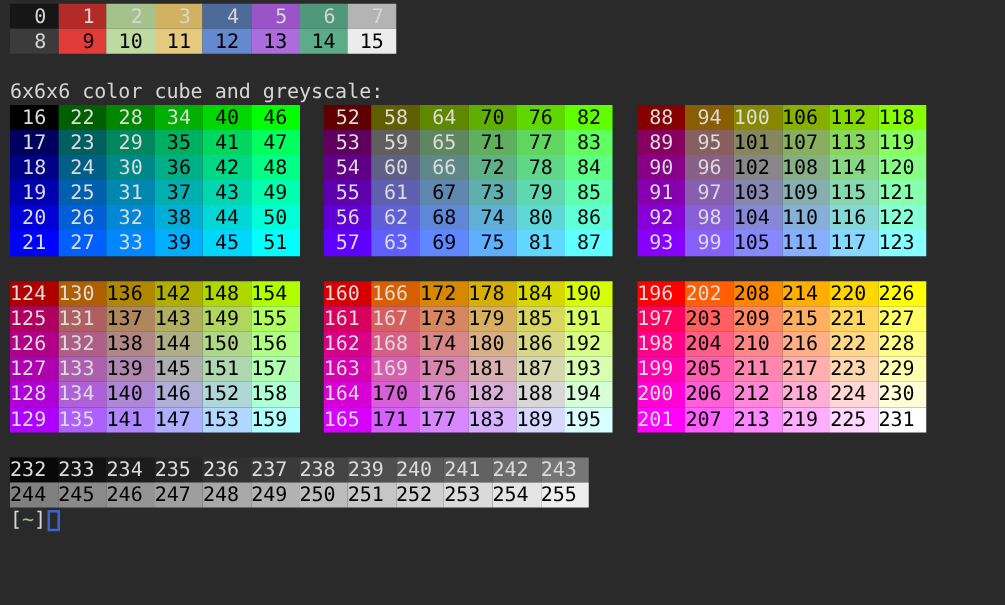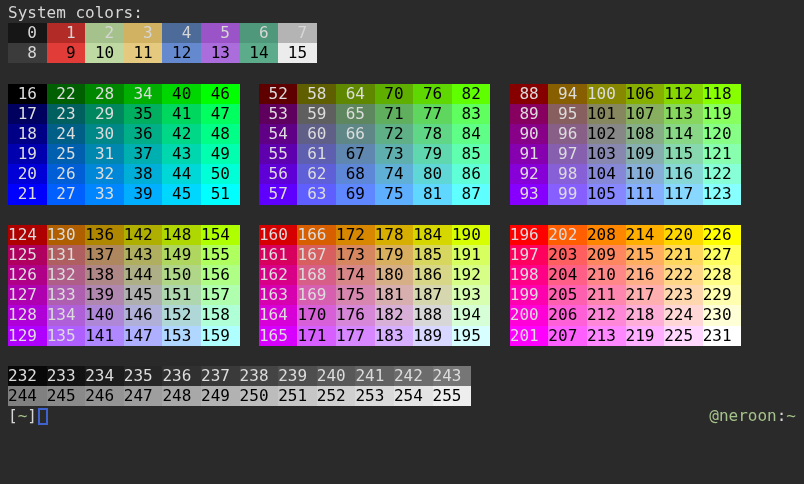--- a/index.html
+++ b/index.html
@@ -48,27 +48,27 @@
     right:8px;top:0;
     white-space:pre;
   }
 </style>
 </head>
 <body style="background: rgb(42, 42, 42);">
 
 <div class="term" style="color: rgb(214, 214, 214);">
 
 
-  <div class="line">System colors:</div>
 
   <div class="line row" id="sysrow0"><span class="cell" style="background: rgb(22, 22, 22); color: rgb(214, 214, 214);">0</span><span class="cell" style="background: rgb(179, 43, 39); color: rgb(214, 214, 214);">1</span><span class="cell" style="background: rgb(166, 194, 140); color: rgb(214, 214, 214);">2</span><span class="cell" style="background: rgb(209, 177, 98); color: rgb(214, 214, 214);">3</span><span class="cell" style="background: rgb(77, 107, 153); color: rgb(214, 214, 214);">4</span><span class="cell" style="background: rgb(154, 84, 200); color: rgb(214, 214, 214);">5</span><span class="cell" style="background: rgb(79, 152, 123); color: rgb(214, 214, 214);">6</span><span class="cell" style="background: rgb(180, 180, 180); color: rgb(214, 214, 214);">7</span></div>
   <div class="line row" id="sysrow1"><span class="cell" style="background: rgb(59, 59, 59); color: rgb(214, 214, 214);">8</span><span class="cell" style="background: rgb(226, 60, 56); color: rgb(0, 0, 0);">9</span><span class="cell" style="background: rgb(190, 218, 162); color: rgb(0, 0, 0);">10</span><span class="cell" style="background: rgb(228, 201, 126); color: rgb(0, 0, 0);">11</span><span class="cell" style="background: rgb(101, 137, 206); color: rgb(0, 0, 0);">12</span><span class="cell" style="background: rgb(171, 109, 220); color: rgb(0, 0, 0);">13</span><span class="cell" style="background: rgb(92, 171, 139); color: rgb(0, 0, 0);">14</span><span class="cell" style="background: rgb(236, 236, 236); color: rgb(0, 0, 0);">15</span></div>
 
   <div class="line"></div>
 
+  <div class="line">6x6x6 color cube and greyscale:</div>
 
   <div id="band0">
       <div class="line row"><span class="block"><span class="cell" style="background: rgb(0, 0, 0); color: rgb(220, 220, 220);">16</span><span class="cell" style="background: rgb(0, 95, 0); color: rgb(220, 220, 220);">22</span><span class="cell" style="background: rgb(0, 135, 0); color: rgb(220, 220, 220);">28</span><span class="cell" style="background: rgb(0, 175, 0); color: rgb(220, 220, 220);">34</span><span class="cell" style="background: rgb(0, 215, 0); color: rgb(0, 0, 0);">40</span><span class="cell" style="background: rgb(0, 255, 0); color: rgb(0, 0, 0);">46</span></span><span class="block"><span class="cell" style="background: rgb(95, 0, 0); color: rgb(220, 220, 220);">52</span><span class="cell" style="background: rgb(95, 95, 0); color: rgb(220, 220, 220);">58</span><span class="cell" style="background: rgb(95, 135, 0); color: rgb(220, 220, 220);">64</span><span class="cell" style="background: rgb(95, 175, 0); color: rgb(0, 0, 0);">70</span><span class="cell" style="background: rgb(95, 215, 0); color: rgb(0, 0, 0);">76</span><span class="cell" style="background: rgb(95, 255, 0); color: rgb(0, 0, 0);">82</span></span><span class="block"><span class="cell" style="background: rgb(135, 0, 0); color: rgb(220, 220, 220);">88</span><span class="cell" style="background: rgb(135, 95, 0); color: rgb(220, 220, 220);">94</span><span class="cell" style="background: rgb(135, 135, 0); color: rgb(220, 220, 220);">100</span><span class="cell" style="background: rgb(135, 175, 0); color: rgb(0, 0, 0);">106</span><span class="cell" style="background: rgb(135, 215, 0); color: rgb(0, 0, 0);">112</span><span class="cell" style="background: rgb(135, 255, 0); color: rgb(0, 0, 0);">118</span></span></div>
       <div class="line row"><span class="block"><span class="cell" style="background: rgb(0, 0, 95); color: rgb(220, 220, 220);">17</span><span class="cell" style="background: rgb(0, 95, 95); color: rgb(220, 220, 220);">23</span><span class="cell" style="background: rgb(0, 135, 95); color: rgb(220, 220, 220);">29</span><span class="cell" style="background: rgb(0, 175, 95); color: rgb(0, 0, 0);">35</span><span class="cell" style="background: rgb(0, 215, 95); color: rgb(0, 0, 0);">41</span><span class="cell" style="background: rgb(0, 255, 95); color: rgb(0, 0, 0);">47</span></span><span class="block"><span class="cell" style="background: rgb(95, 0, 95); color: rgb(220, 220, 220);">53</span><span class="cell" style="background: rgb(95, 95, 95); color: rgb(220, 220, 220);">59</span><span class="cell" style="background: rgb(95, 135, 95); color: rgb(220, 220, 220);">65</span><span class="cell" style="background: rgb(95, 175, 95); color: rgb(0, 0, 0);">71</span><span class="cell" style="background: rgb(95, 215, 95); color: rgb(0, 0, 0);">77</span><span class="cell" style="background: rgb(95, 255, 95); color: rgb(0, 0, 0);">83</span></span><span class="block"><span class="cell" style="background: rgb(135, 0, 95); color: rgb(220, 220, 220);">89</span><span class="cell" style="background: rgb(135, 95, 95); color: rgb(220, 220, 220);">95</span><span class="cell" style="background: rgb(135, 135, 95); color: rgb(0, 0, 0);">101</span><span class="cell" style="background: rgb(135, 175, 95); color: rgb(0, 0, 0);">107</span><span class="cell" style="background: rgb(135, 215, 95); color: rgb(0, 0, 0);">113</span><span class="cell" style="background: rgb(135, 255, 95); color: rgb(0, 0, 0);">119</span></span></div>
       <div class="line row"><span class="block"><span class="cell" style="background: rgb(0, 0, 135); color: rgb(220, 220, 220);">18</span><span class="cell" style="background: rgb(0, 95, 135); color: rgb(220, 220, 220);">24</span><span class="cell" style="background: rgb(0, 135, 135); color: rgb(220, 220, 220);">30</span><span class="cell" style="background: rgb(0, 175, 135); color: rgb(0, 0, 0);">36</span><span class="cell" style="background: rgb(0, 215, 135); color: rgb(0, 0, 0);">42</span><span class="cell" style="background: rgb(0, 255, 135); color: rgb(0, 0, 0);">48</span></span><span class="block"><span class="cell" style="background: rgb(95, 0, 135); color: rgb(220, 220, 220);">54</span><span class="cell" style="background: rgb(95, 95, 135); color: rgb(220, 220, 220);">60</span><span class="cell" style="background: rgb(95, 135, 135); color: rgb(220, 220, 220);">66</span><span class="cell" style="background: rgb(95, 175, 135); color: rgb(0, 0, 0);">72</span><span class="cell" style="background: rgb(95, 215, 135); color: rgb(0, 0, 0);">78</span><span class="cell" style="background: rgb(95, 255, 135); color: rgb(0, 0, 0);">84</span></span><span class="block"><span class="cell" style="background: rgb(135, 0, 135); color: rgb(220, 220, 220);">90</span><span class="cell" style="background: rgb(135, 95, 135); color: rgb(220, 220, 220);">96</span><span class="cell" style="background: rgb(135, 135, 135); color: rgb(0, 0, 0);">102</span><span class="cell" style="background: rgb(135, 175, 135); color: rgb(0, 0, 0);">108</span><span class="cell" style="background: rgb(135, 215, 135); color: rgb(0, 0, 0);">114</span><span class="cell" style="background: rgb(135, 255, 135); color: rgb(0, 0, 0);">120</span></span></div>
       <div class="line row"><span class="block"><span class="cell" style="background: rgb(0, 0, 175); color: rgb(220, 220, 220);">19</span><span class="cell" style="background: rgb(0, 95, 175); color: rgb(220, 220, 220);">25</span><span class="cell" style="background: rgb(0, 135, 175); color: rgb(220, 220, 220);">31</span><span class="cell" style="background: rgb(0, 175, 175); color: rgb(0, 0, 0);">37</span><span class="cell" style="background: rgb(0, 215, 175); color: rgb(0, 0, 0);">43</span><span class="cell" style="background: rgb(0, 255, 175); color: rgb(0, 0, 0);">49</span></span><span class="block"><span class="cell" style="background: rgb(95, 0, 175); color: rgb(220, 220, 220);">55</span><span class="cell" style="background: rgb(95, 95, 175); color: rgb(220, 220, 220);">61</span><span class="cell" style="background: rgb(95, 135, 175); color: rgb(0, 0, 0);">67</span><span class="cell" style="background: rgb(95, 175, 175); color: rgb(0, 0, 0);">73</span><span class="cell" style="background: rgb(95, 215, 175); color: rgb(0, 0, 0);">79</span><span class="cell" style="background: rgb(95, 255, 175); color: rgb(0, 0, 0);">85</span></span><span class="block"><span class="cell" style="background: rgb(135, 0, 175); color: rgb(220, 220, 220);">91</span><span class="cell" style="background: rgb(135, 95, 175); color: rgb(220, 220, 220);">97</span><span class="cell" style="background: rgb(135, 135, 175); color: rgb(0, 0, 0);">103</span><span class="cell" style="background: rgb(135, 175, 175); color: rgb(0, 0, 0);">109</span><span class="cell" style="background: rgb(135, 215, 175); color: rgb(0, 0, 0);">115</span><span class="cell" style="background: rgb(135, 255, 175); color: rgb(0, 0, 0);">121</span></span></div>
       <div class="line row"><span class="block"><span class="cell" style="background: rgb(0, 0, 215); color: rgb(220, 220, 220);">20</span><span class="cell" style="background: rgb(0, 95, 215); color: rgb(220, 220, 220);">26</span><span class="cell" style="background: rgb(0, 135, 215); color: rgb(220, 220, 220);">32</span><span class="cell" style="background: rgb(0, 175, 215); color: rgb(0, 0, 0);">38</span><span class="cell" style="background: rgb(0, 215, 215); color: rgb(0, 0, 0);">44</span><span class="cell" style="background: rgb(0, 255, 215); color: rgb(0, 0, 0);">50</span></span><span class="block"><span class="cell" style="background: rgb(95, 0, 215); color: rgb(220, 220, 220);">56</span><span class="cell" style="background: rgb(95, 95, 215); color: rgb(220, 220, 220);">62</span><span class="cell" style="background: rgb(95, 135, 215); color: rgb(0, 0, 0);">68</span><span class="cell" style="background: rgb(95, 175, 215); color: rgb(0, 0, 0);">74</span><span class="cell" style="background: rgb(95, 215, 215); color: rgb(0, 0, 0);">80</span><span class="cell" style="background: rgb(95, 255, 215); color: rgb(0, 0, 0);">86</span></span><span class="block"><span class="cell" style="background: rgb(135, 0, 215); color: rgb(220, 220, 220);">92</span><span class="cell" style="background: rgb(135, 95, 215); color: rgb(220, 220, 220);">98</span><span class="cell" style="background: rgb(135, 135, 215); color: rgb(0, 0, 0);">104</span><span class="cell" style="background: rgb(135, 175, 215); color: rgb(0, 0, 0);">110</span><span class="cell" style="background: rgb(135, 215, 215); color: rgb(0, 0, 0);">116</span><span class="cell" style="background: rgb(135, 255, 215); color: rgb(0, 0, 0);">122</span></span></div>
       <div class="line row"><span class="block"><span class="cell" style="background: rgb(0, 0, 255); color: rgb(220, 220, 220);">21</span><span class="cell" style="background: rgb(0, 95, 255); color: rgb(220, 220, 220);">27</span><span class="cell" style="background: rgb(0, 135, 255); color: rgb(220, 220, 220);">33</span><span class="cell" style="background: rgb(0, 175, 255); color: rgb(0, 0, 0);">39</span><span class="cell" style="background: rgb(0, 215, 255); color: rgb(0, 0, 0);">45</span><span class="cell" style="background: rgb(0, 255, 255); color: rgb(0, 0, 0);">51</span></span><span class="block"><span class="cell" style="background: rgb(95, 0, 255); color: rgb(220, 220, 220);">57</span><span class="cell" style="background: rgb(95, 95, 255); color: rgb(220, 220, 220);">63</span><span class="cell" style="background: rgb(95, 135, 255); color: rgb(0, 0, 0);">69</span><span class="cell" style="background: rgb(95, 175, 255); color: rgb(0, 0, 0);">75</span><span class="cell" style="background: rgb(95, 215, 255); color: rgb(0, 0, 0);">81</span><span class="cell" style="background: rgb(95, 255, 255); color: rgb(0, 0, 0);">87</span></span><span class="block"><span class="cell" style="background: rgb(135, 0, 255); color: rgb(220, 220, 220);">93</span><span class="cell" style="background: rgb(135, 95, 255); color: rgb(220, 220, 220);">99</span><span class="cell" style="background: rgb(135, 135, 255); color: rgb(0, 0, 0);">105</span><span class="cell" style="background: rgb(135, 175, 255); color: rgb(0, 0, 0);">111</span><span class="cell" style="background: rgb(135, 215, 255); color: rgb(0, 0, 0);">117</span><span class="cell" style="background: rgb(135, 255, 255); color: rgb(0, 0, 0);">123</span></span></div>
     </div>
 
@@ -81,15 +81,15 @@
       <div class="line row"><span class="block"><span class="cell" style="background: rgb(175, 0, 175); color: rgb(220, 220, 220);">127</span><span class="cell" style="background: rgb(175, 95, 175); color: rgb(220, 220, 220);">133</span><span class="cell" style="background: rgb(175, 135, 175); color: rgb(0, 0, 0);">139</span><span class="cell" style="background: rgb(175, 175, 175); color: rgb(0, 0, 0);">145</span><span class="cell" style="background: rgb(175, 215, 175); color: rgb(0, 0, 0);">151</span><span class="cell" style="background: rgb(175, 255, 175); color: rgb(0, 0, 0);">157</span></span><span class="block"><span class="cell" style="background: rgb(215, 0, 175); color: rgb(220, 220, 220);">163</span><span class="cell" style="background: rgb(215, 95, 175); color: rgb(220, 220, 220);">169</span><span class="cell" style="background: rgb(215, 135, 175); color: rgb(0, 0, 0);">175</span><span class="cell" style="background: rgb(215, 175, 175); color: rgb(0, 0, 0);">181</span><span class="cell" style="background: rgb(215, 215, 175); color: rgb(0, 0, 0);">187</span><span class="cell" style="background: rgb(215, 255, 175); color: rgb(0, 0, 0);">193</span></span><span class="block"><span class="cell" style="background: rgb(255, 0, 175); color: rgb(220, 220, 220);">199</span><span class="cell" style="background: rgb(255, 95, 175); color: rgb(0, 0, 0);">205</span><span class="cell" style="background: rgb(255, 135, 175); color: rgb(0, 0, 0);">211</span><span class="cell" style="background: rgb(255, 175, 175); color: rgb(0, 0, 0);">217</span><span class="cell" style="background: rgb(255, 215, 175); color: rgb(0, 0, 0);">223</span><span class="cell" style="background: rgb(255, 255, 175); color: rgb(0, 0, 0);">229</span></span></div>
       <div class="line row"><span class="block"><span class="cell" style="background: rgb(175, 0, 215); color: rgb(220, 220, 220);">128</span><span class="cell" style="background: rgb(175, 95, 215); color: rgb(220, 220, 220);">134</span><span class="cell" style="background: rgb(175, 135, 215); color: rgb(0, 0, 0);">140</span><span class="cell" style="background: rgb(175, 175, 215); color: rgb(0, 0, 0);">146</span><span class="cell" style="background: rgb(175, 215, 215); color: rgb(0, 0, 0);">152</span><span class="cell" style="background: rgb(175, 255, 215); color: rgb(0, 0, 0);">158</span></span><span class="block"><span class="cell" style="background: rgb(215, 0, 215); color: rgb(220, 220, 220);">164</span><span class="cell" style="background: rgb(215, 95, 215); color: rgb(0, 0, 0);">170</span><span class="cell" style="background: rgb(215, 135, 215); color: rgb(0, 0, 0);">176</span><span class="cell" style="background: rgb(215, 175, 215); color: rgb(0, 0, 0);">182</span><span class="cell" style="background: rgb(215, 215, 215); color: rgb(0, 0, 0);">188</span><span class="cell" style="background: rgb(215, 255, 215); color: rgb(0, 0, 0);">194</span></span><span class="block"><span class="cell" style="background: rgb(255, 0, 215); color: rgb(220, 220, 220);">200</span><span class="cell" style="background: rgb(255, 95, 215); color: rgb(0, 0, 0);">206</span><span class="cell" style="background: rgb(255, 135, 215); color: rgb(0, 0, 0);">212</span><span class="cell" style="background: rgb(255, 175, 215); color: rgb(0, 0, 0);">218</span><span class="cell" style="background: rgb(255, 215, 215); color: rgb(0, 0, 0);">224</span><span class="cell" style="background: rgb(255, 255, 215); color: rgb(0, 0, 0);">230</span></span></div>
       <div class="line row"><span class="block"><span class="cell" style="background: rgb(175, 0, 255); color: rgb(220, 220, 220);">129</span><span class="cell" style="background: rgb(175, 95, 255); color: rgb(220, 220, 220);">135</span><span class="cell" style="background: rgb(175, 135, 255); color: rgb(0, 0, 0);">141</span><span class="cell" style="background: rgb(175, 175, 255); color: rgb(0, 0, 0);">147</span><span class="cell" style="background: rgb(175, 215, 255); color: rgb(0, 0, 0);">153</span><span class="cell" style="background: rgb(175, 255, 255); color: rgb(0, 0, 0);">159</span></span><span class="block"><span class="cell" style="background: rgb(215, 0, 255); color: rgb(220, 220, 220);">165</span><span class="cell" style="background: rgb(215, 95, 255); color: rgb(0, 0, 0);">171</span><span class="cell" style="background: rgb(215, 135, 255); color: rgb(0, 0, 0);">177</span><span class="cell" style="background: rgb(215, 175, 255); color: rgb(0, 0, 0);">183</span><span class="cell" style="background: rgb(215, 215, 255); color: rgb(0, 0, 0);">189</span><span class="cell" style="background: rgb(215, 255, 255); color: rgb(0, 0, 0);">195</span></span><span class="block"><span class="cell" style="background: rgb(255, 0, 255); color: rgb(220, 220, 220);">201</span><span class="cell" style="background: rgb(255, 95, 255); color: rgb(0, 0, 0);">207</span><span class="cell" style="background: rgb(255, 135, 255); color: rgb(0, 0, 0);">213</span><span class="cell" style="background: rgb(255, 175, 255); color: rgb(0, 0, 0);">219</span><span class="cell" style="background: rgb(255, 215, 255); color: rgb(0, 0, 0);">225</span><span class="cell" style="background: rgb(255, 255, 255); color: rgb(0, 0, 0);">231</span></span></div>
     </div>
 
   <div class="line"></div>
 
   <div class="line row" id="greyrow0"><span class="cell" style="background: rgb(8, 8, 8); color: rgb(220, 220, 220);">232</span><span class="cell" style="background: rgb(18, 18, 18); color: rgb(220, 220, 220);">233</span><span class="cell" style="background: rgb(28, 28, 28); color: rgb(220, 220, 220);">234</span><span class="cell" style="background: rgb(38, 38, 38); color: rgb(220, 220, 220);">235</span><span class="cell" style="background: rgb(48, 48, 48); color: rgb(220, 220, 220);">236</span><span class="cell" style="background: rgb(58, 58, 58); color: rgb(220, 220, 220);">237</span><span class="cell" style="background: rgb(68, 68, 68); color: rgb(220, 220, 220);">238</span><span class="cell" style="background: rgb(78, 78, 78); color: rgb(220, 220, 220);">239</span><span class="cell" style="background: rgb(88, 88, 88); color: rgb(220, 220, 220);">240</span><span class="cell" style="background: rgb(98, 98, 98); color: rgb(220, 220, 220);">241</span><span class="cell" style="background: rgb(108, 108, 108); color: rgb(220, 220, 220);">242</span><span class="cell" style="background: rgb(118, 118, 118); color: rgb(220, 220, 220);">243</span></div>
   <div class="line row" id="greyrow1"><span class="cell" style="background: rgb(128, 128, 128); color: rgb(0, 0, 0);">244</span><span class="cell" style="background: rgb(138, 138, 138); color: rgb(0, 0, 0);">245</span><span class="cell" style="background: rgb(148, 148, 148); color: rgb(0, 0, 0);">246</span><span class="cell" style="background: rgb(158, 158, 158); color: rgb(0, 0, 0);">247</span><span class="cell" style="background: rgb(168, 168, 168); color: rgb(0, 0, 0);">248</span><span class="cell" style="background: rgb(178, 178, 178); color: rgb(0, 0, 0);">249</span><span class="cell" style="background: rgb(188, 188, 188); color: rgb(0, 0, 0);">250</span><span class="cell" style="background: rgb(198, 198, 198); color: rgb(0, 0, 0);">251</span><span class="cell" style="background: rgb(208, 208, 208); color: rgb(0, 0, 0);">252</span><span class="cell" style="background: rgb(218, 218, 218); color: rgb(0, 0, 0);">253</span><span class="cell" style="background: rgb(228, 228, 228); color: rgb(0, 0, 0);">254</span><span class="cell" style="background: rgb(238, 238, 238); color: rgb(0, 0, 0);">255</span></div>
 
-  <div class="line statusline"><span>[</span><span class="green">~</span><span>]</span><span class="cursor" style="border-color: rgb(62, 99, 207);"></span><span class="status-right"><span class="green">@neroon</span><span>:</span><span class="green">~</span></span></div>
+  <div class="line statusline"><span>[</span><span class="green">~</span><span>]</span><span class="cursor" style="border-color: rgb(62, 99, 207);"></span></div>
 
 </div>
 
 </body></html>

